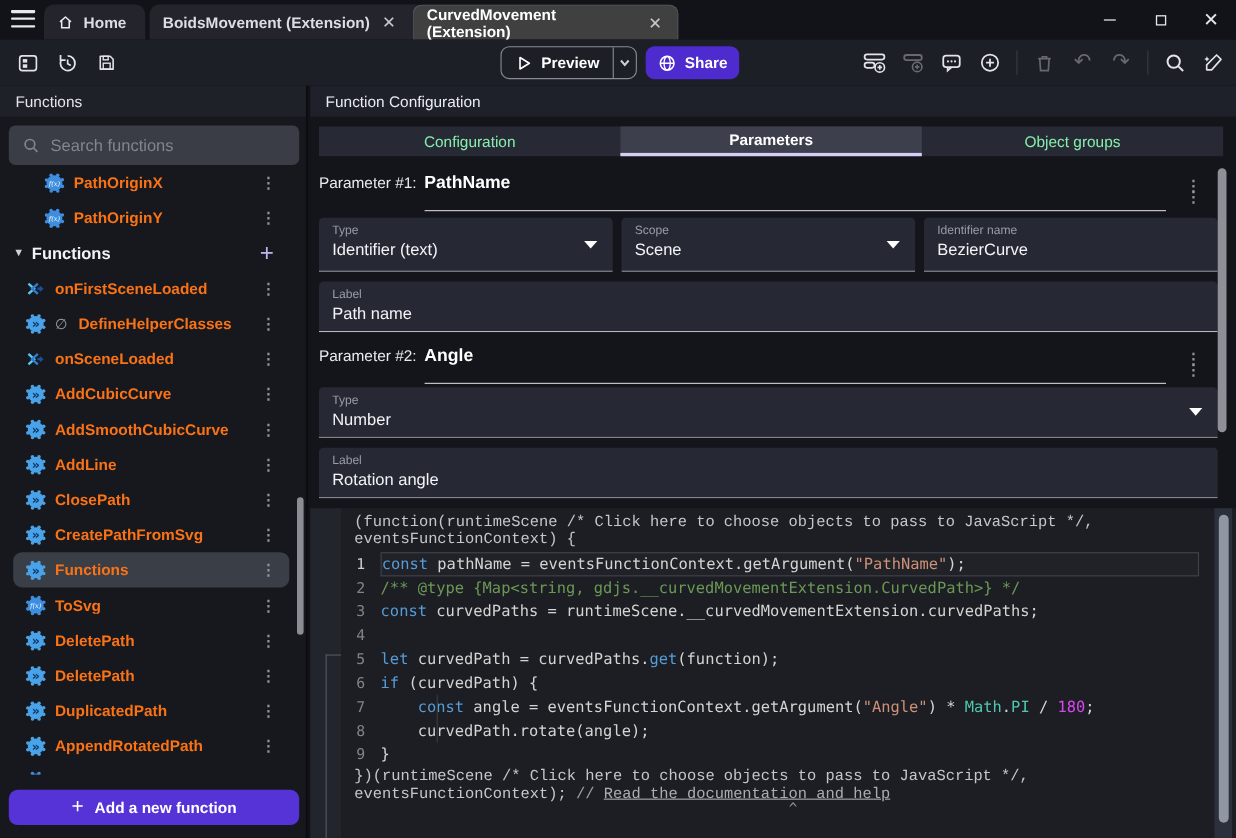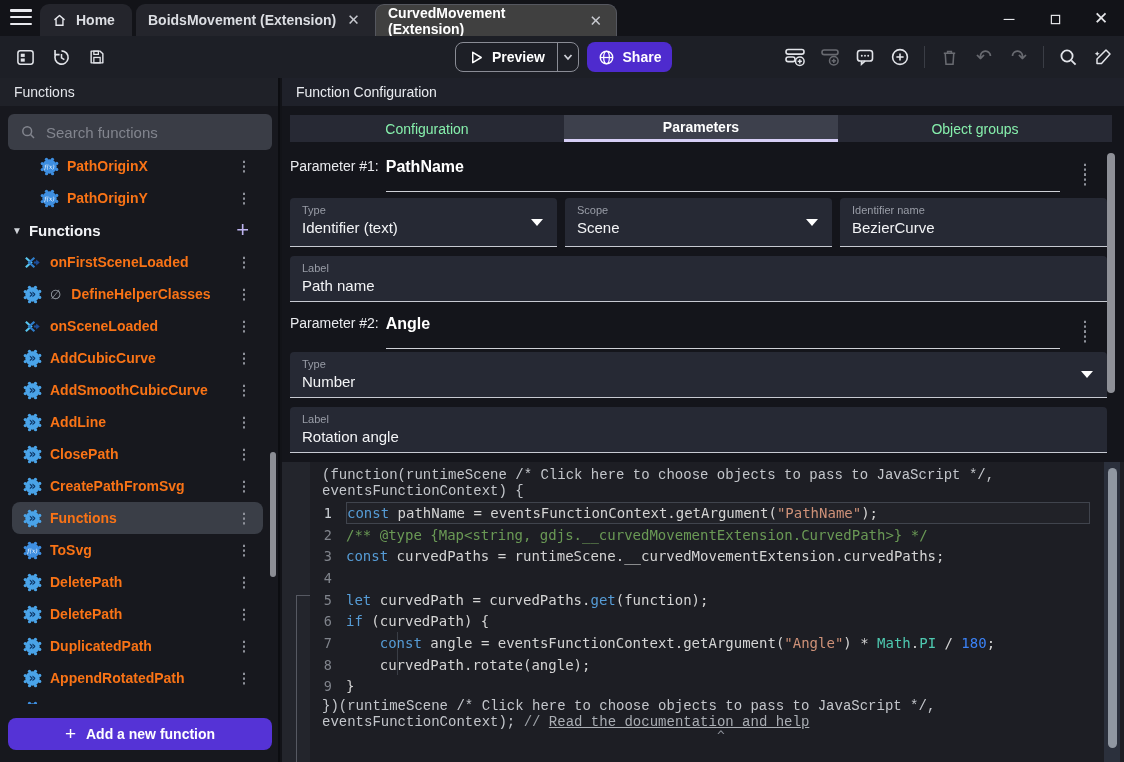--- a/index.html
+++ b/index.html
@@ -95,21 +95,21 @@
   .cline.active .lnum { color:#ccd0d6; }
   .cline .ltext { width:744px; white-space:pre; line-height:20px; height:21.7px; display:flex; align-items:center;}
   .cline.active .ltext { border:1px solid #40444d; background:rgba(255,255,255,.02); }
   #code-post { position:absolute; top:236px; left:0; right:0; }
   #indent-guide { position:absolute; left:87px; top:170px; height:43px; border-left:1px solid #3a3e46;}
   #fold-caret { position:absolute; left:50%; top:266px; color:#8d9199; font-size:13px; font-family:"DejaVu Sans Mono",monospace;}
   #code-scrolltrack { position:absolute; right:4px; top:0; width:16px; height:300px; background:#2b303c; }
   #code-scrollthumb { position:absolute; right:7px; top:6px; width:9px; height:280px; background:#9097a1; border-radius:5px;}
 
   .tk-k { color:#569cd6; } .tk-s { color:#ce9178; } .tk-c { color:#6a9955; }
-  .tk-t { color:#4ec9b0; } .tk-num { color:#3b82f6; } .tk-p { color:#d4d4d4; }
+  .tk-t { color:#4ec9b0; } .tk-num { color:#d946ef; } .tk-p { color:#d4d4d4; }
   .tk-cm { color:#c3c6cb; } .tk-gc { color:#9da1a6; }
   .tk-link { color:#a9adb3; text-decoration:underline; cursor:pointer; }
 </style>
 </head>
 <body>
 
 <div id="titlebar">
   <div id="hamburger">
       <span></span>
       <span></span>

